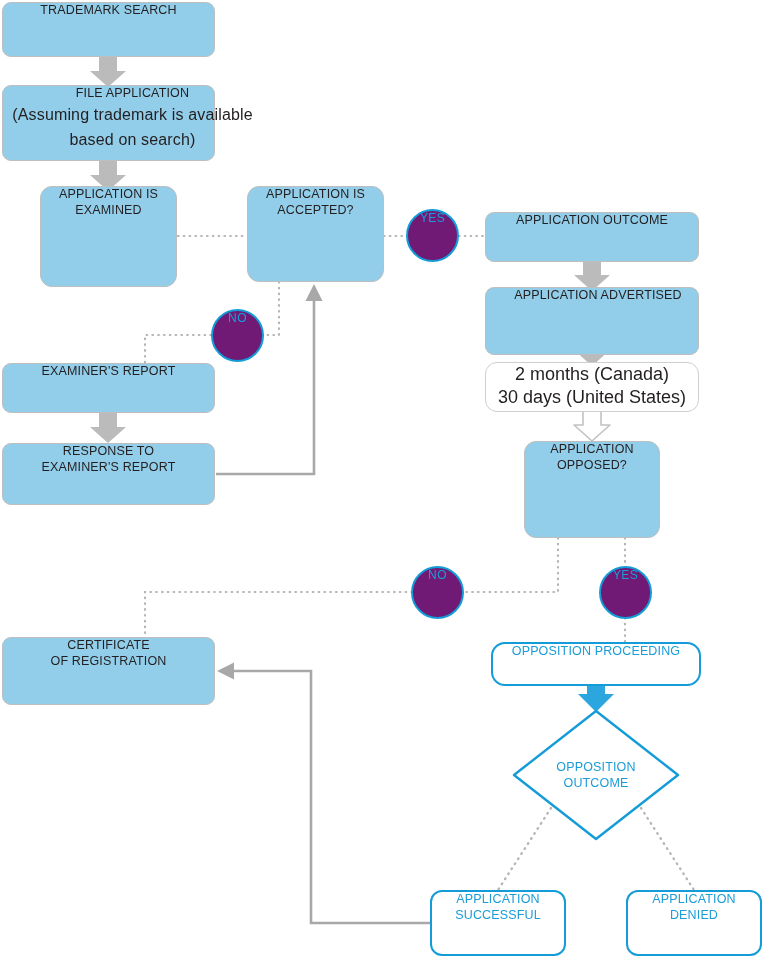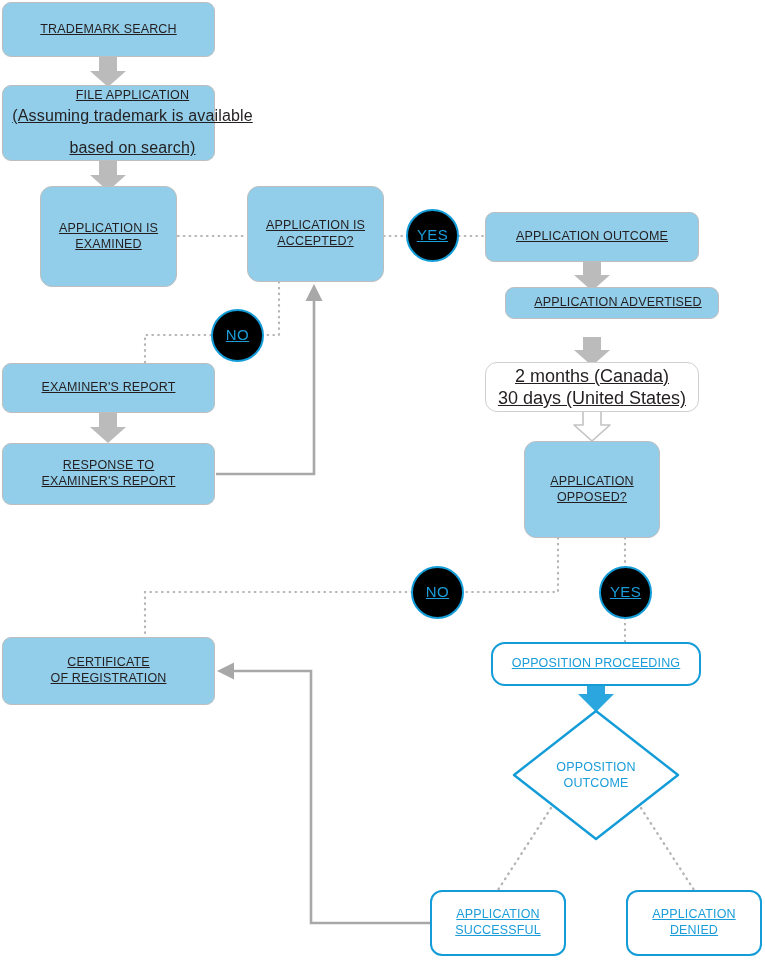--- a/index.html
+++ b/index.html
@@ -27,24 +27,22 @@
     pointer-events: none;
   }
 
   
   .node {
     position: absolute;
     box-sizing: border-box;
     display: flex;
     flex-direction: column;
     align-items: center;
-    justify-content: center;
     text-align: center;
     line-height: 1.25;
-    text-decoration: underline;
   }
   .node .ln { display: block; white-space: nowrap; }
 
   
   .box-fill {
     background: #92CEEA;
     border: 1px solid #BEBEBE;
     border-radius: 9px;
     color: #231F20;
     font-size: 12.5px;
@@ -67,24 +65,24 @@
     border: 2px solid #139CD8;
     border-radius: 12px;
     color: #1A9DD9;
     font-size: 12.5px;
     letter-spacing: 0.15px;
   }
 
   
   .circle {
     border: 2px solid #139CD8;
-    background: #000000;
+    background: #701a75;
     border-radius: 50%;
     color: #1A9DD9;
-    font-size: 15px;
+    font-size: 12px;
     letter-spacing: 0.4px;
   }
 
   
   .diamond-label {
     position: absolute;
     display: flex;
     flex-direction: column;
     align-items: center;
     justify-content: center;
@@ -204,21 +202,21 @@
     </g>
   </svg>
 
   <div class="node box-fill" style="left:2px; top:2px; width:213px; height:55px;">
     <span class="ln title-line">TRADEMARK SEARCH</span>
   </div>
 
   <div class="node box-fill" style="left:2px; top:85px; width:213px; height:76px;padding-left:48px;">
     <span class="ln title-line">FILE APPLICATION</span>
     <span class="ln sub">(Assuming trademark is available</span>
-    <span class="ln sub" style="margin-top:12px;">based on search)</span>
+    <span class="ln sub" style="margin-top:5px;">based on search)</span>
   </div>
 
   <div class="node box-fill big-radius" style="left:40px; top:186px; width:137px; height:101px;">
     <span class="ln">APPLICATION IS</span>
     <span class="ln">EXAMINED</span>
   </div>
 
   <div class="node box-fill big-radius" style="left:247px; top:186px; width:137px; height:96px;">
     <span class="ln">APPLICATION IS</span>
     <span class="ln">ACCEPTED?</span>
@@ -238,21 +236,21 @@
 
   <div class="node box-fill" style="left:2px; top:443px; width:213px; height:62px;">
     <span class="ln">RESPONSE TO</span>
     <span class="ln">EXAMINER'S REPORT</span>
   </div>
 
   <div class="node box-fill" style="left:485px; top:212px; width:214px; height:50px;">
     <span class="ln">APPLICATION OUTCOME</span>
   </div>
 
-  <div class="node box-fill" style="left:505px; top:287px; width:214px; height:32px;padding-left:12px;">
+  <div class="node box-fill" style="left:485px; top:287px; width:214px; height:68px;padding-left:12px;">
     <span class="ln">APPLICATION ADVERTISED</span>
   </div>
 
   <div class="node box-note" style="left:485px; top:362px; width:214px; height:50px;">
     <span class="ln">2 months (Canada)</span>
     <span class="ln">30 days (United States)</span>
   </div>
 
   <div class="node box-fill big-radius" style="left:524px; top:441px; width:136px; height:97px;">
     <span class="ln">APPLICATION</span>

